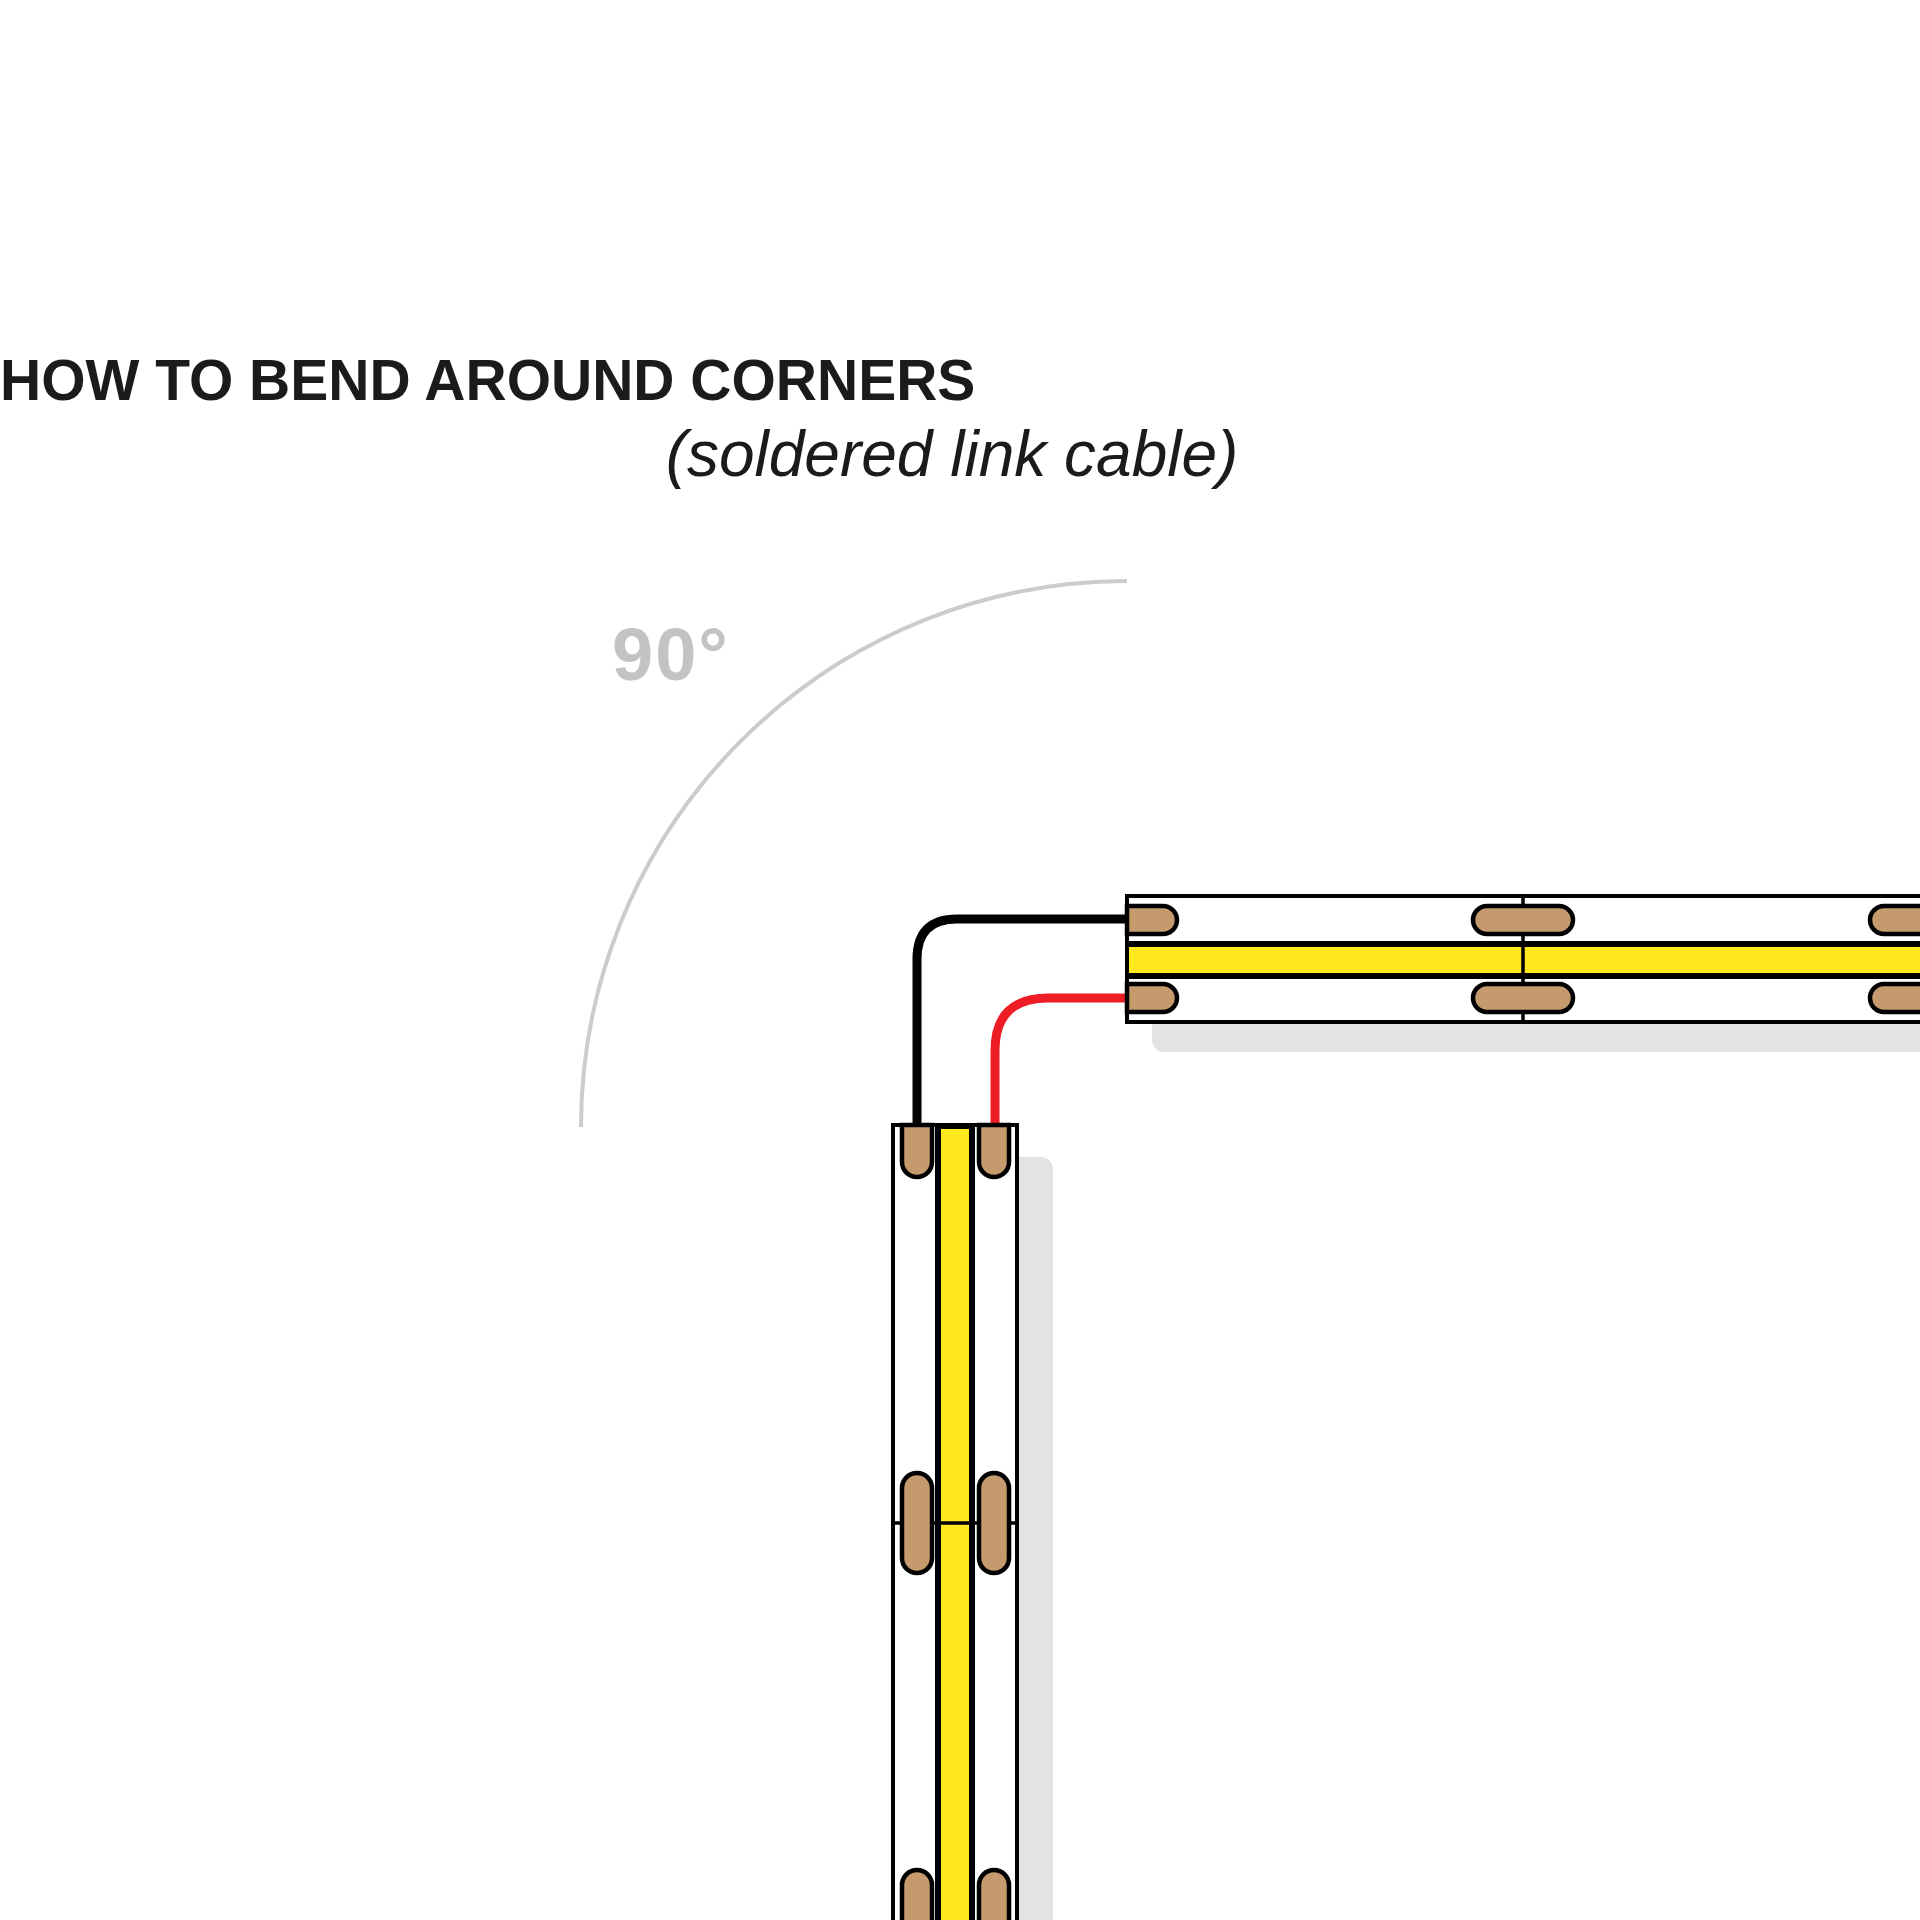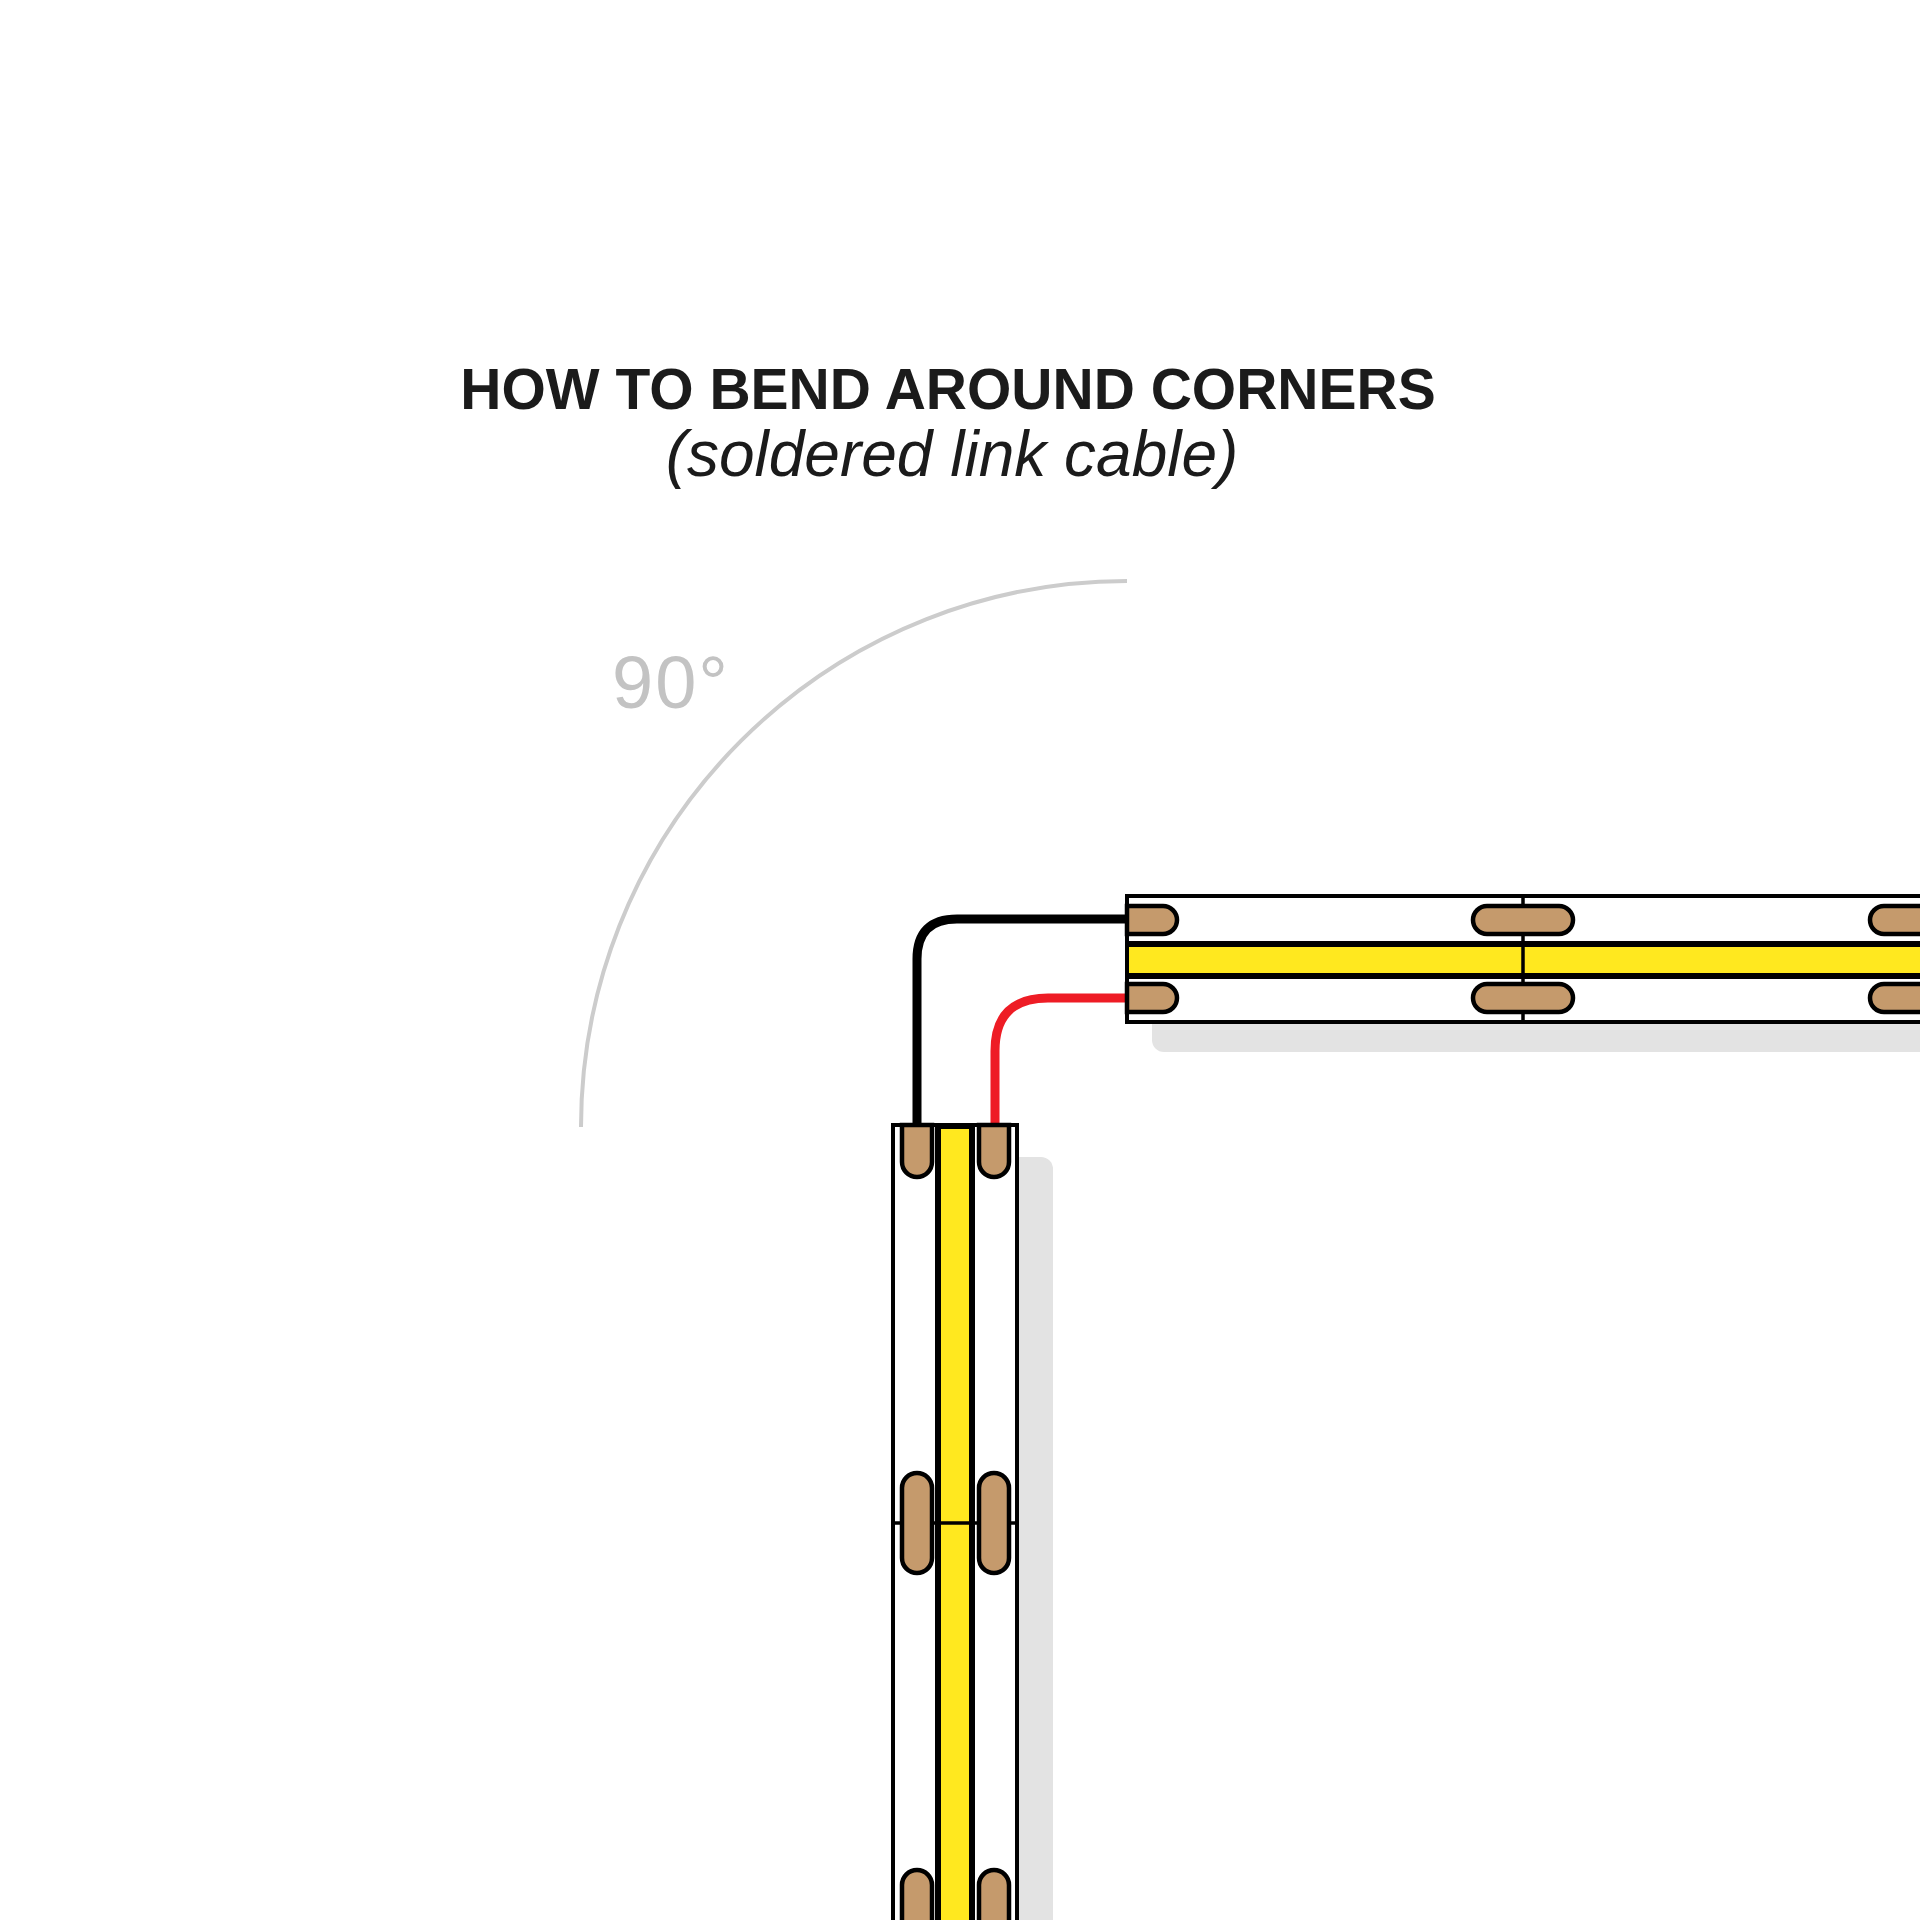--- a/index.html
+++ b/index.html
@@ -10,23 +10,23 @@
     font-family: "Liberation Sans", "DejaVu Sans", sans-serif;
   }
   .stage {
     position: relative;
     width: 1920px; height: 1920px;
     background: #ffffff;
     overflow: hidden;
   }
   .title {
     position: absolute;
-    left: 0; top: 361px;
+    left: 0; top: 352px;
     width: 1896px;
-    text-align: center;
+    text-align: left;
     font-size: 57px;
     font-weight: 700;
     letter-spacing: 0px;
     color: #1b1b1b;
     line-height: 1;
     white-space: nowrap;
   }
   .subtitle {
     position: absolute;
     left: 0; top: 416px;
@@ -34,23 +34,23 @@
     text-align: center;
     font-size: 64px;
     font-style: italic;
     font-weight: 400;
     color: #1b1b1b;
     line-height: 1.2;
     white-space: nowrap;
   }
   .angle-label {
     position: absolute;
-    left: 612px; top: 646px;
+    left: 612px; top: 618px;
     font-size: 74px;
-    font-weight: 400;
+    font-weight: 700;
     color: #c3c3c3;
     line-height: 1;
     letter-spacing: 2px;
   }
   svg.diagram {
     position: absolute;
     left: 0; top: 0;
     width: 1920px; height: 1920px;
   }
 </style>

